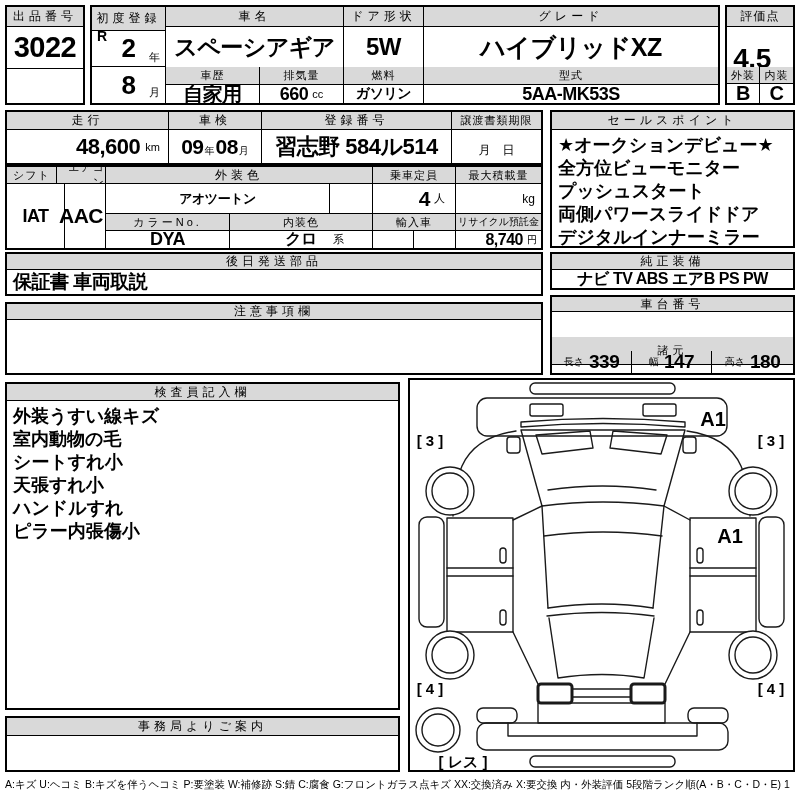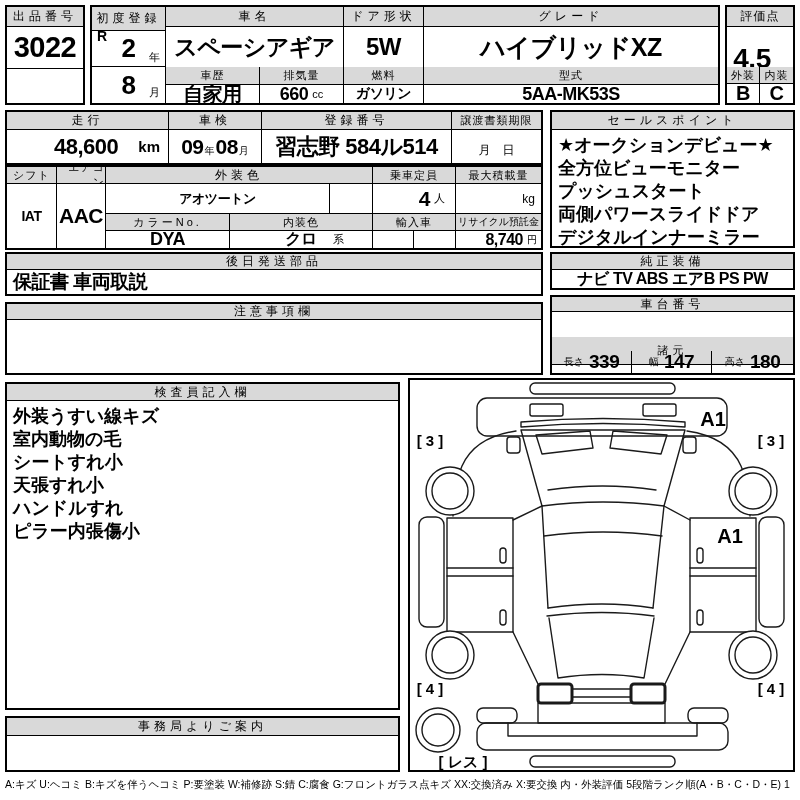--- a/index.html
+++ b/index.html
@@ -78,21 +78,21 @@
     <div class="cell big" style="left:33px;top:77px;width:33px;height:19px;font-size:20px">C</div>
   </div>
 
   <div class="box" style="left:5px;top:110px;width:538px;height:55px">
     <div class="cell hd br" style="left:0;top:0;width:162px;height:18px">走行</div>
     <div class="cell hd br" style="left:162px;top:0;width:93px;height:18px">車検</div>
     <div class="cell hd br" style="left:255px;top:0;width:190px;height:18px">登録番号</div>
     <div class="cell hd small" style="left:445px;top:0;width:89px;height:18px">譲渡書類期限</div>
     <div class="cell br right" style="left:0;top:18px;width:162px;height:33px;padding-right:8px">
       <span class="big" style="font-size:22px">48,600</span>
-      <span style="font-size:15px;font-weight:bold;margin-left:20px">km</span>
+      <span style="font-size:11px;font-weight:normal;margin-left:5px">km</span>
     </div>
     <div class="cell br" style="left:162px;top:18px;width:93px;height:33px">
       <span class="big" style="font-size:21px">09</span>
       <span style="font-size:10px;margin:8px 1px 0">年</span>
       <span class="big" style="font-size:21px">08</span>
       <span style="font-size:10px;margin:8px 0 0 1px">月</span>
     </div>
     <div class="cell br big" style="left:255px;top:18px;width:190px;height:33px;font-size:22px">習志野 584ル514</div>
     <div class="cell bottom" style="left:445px;top:18px;width:89px;height:33px;font-size:12px;padding-bottom:4px">月　日</div>
   </div>
@@ -104,21 +104,21 @@
       <div>全方位ビューモニター</div>
       <div>プッシュスタート</div>
       <div>両側パワースライドドア</div>
       <div>デジタルインナーミラー</div>
     </div>
   </div>
 
   <div class="box" style="left:5px;top:165px;width:538px;height:85px">
     <div class="cell hd small br" style="left:0;top:0;width:50px;height:17px">シフト</div>
     <div class="cell hd small br" style="left:50px;top:0;width:49px;height:17px">エアコン</div>
-    <div class="cell br big" style="left:0;top:17px;width:50px;height:64px;font-size:14px">IAT</div>
+    <div class="cell br big" style="left:0;top:17px;width:58px;height:64px;font-size:18px">IAT</div>
     <div class="cell br big" style="left:50px;top:17px;width:49px;height:64px;font-size:21px">AAC</div>
 
     <div class="cell hd br" style="left:99px;top:0;width:267px;height:17px">外装色</div>
     <div class="cell br bb big" style="left:99px;top:17px;width:224px;height:30px;font-size:13px">アオツートン</div>
     <div class="cell br bb" style="left:323px;top:17px;width:43px;height:30px"></div>
     <div class="cell hd small br" style="left:99px;top:47px;width:124px;height:17px;letter-spacing:3px">カラーNo.</div>
     <div class="cell hd small br" style="left:223px;top:47px;width:143px;height:17px">内装色</div>
     <div class="cell br big" style="left:99px;top:64px;width:124px;height:17px;font-size:18px">DYA</div>
     <div class="cell br" style="left:223px;top:64px;width:143px;height:17px">
       <span class="big" style="font-size:16px">クロ</span>

